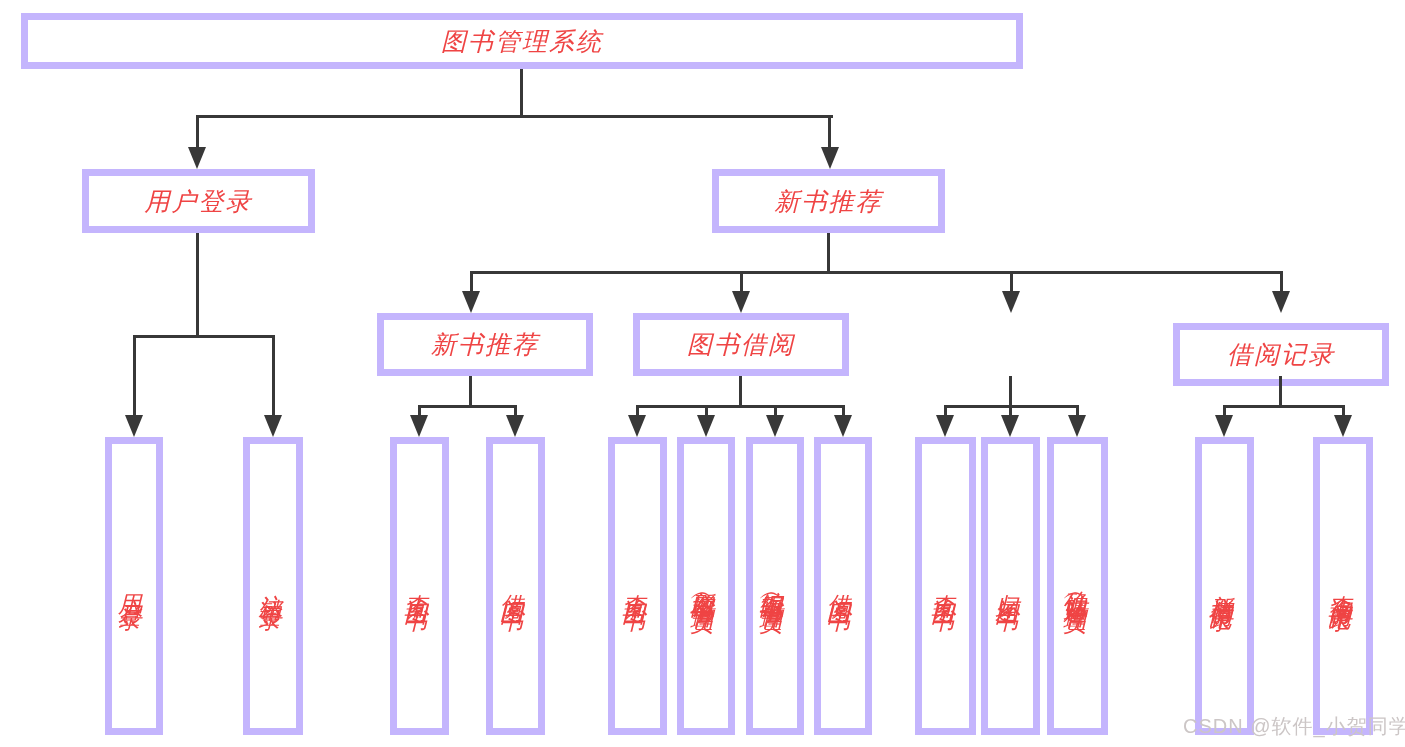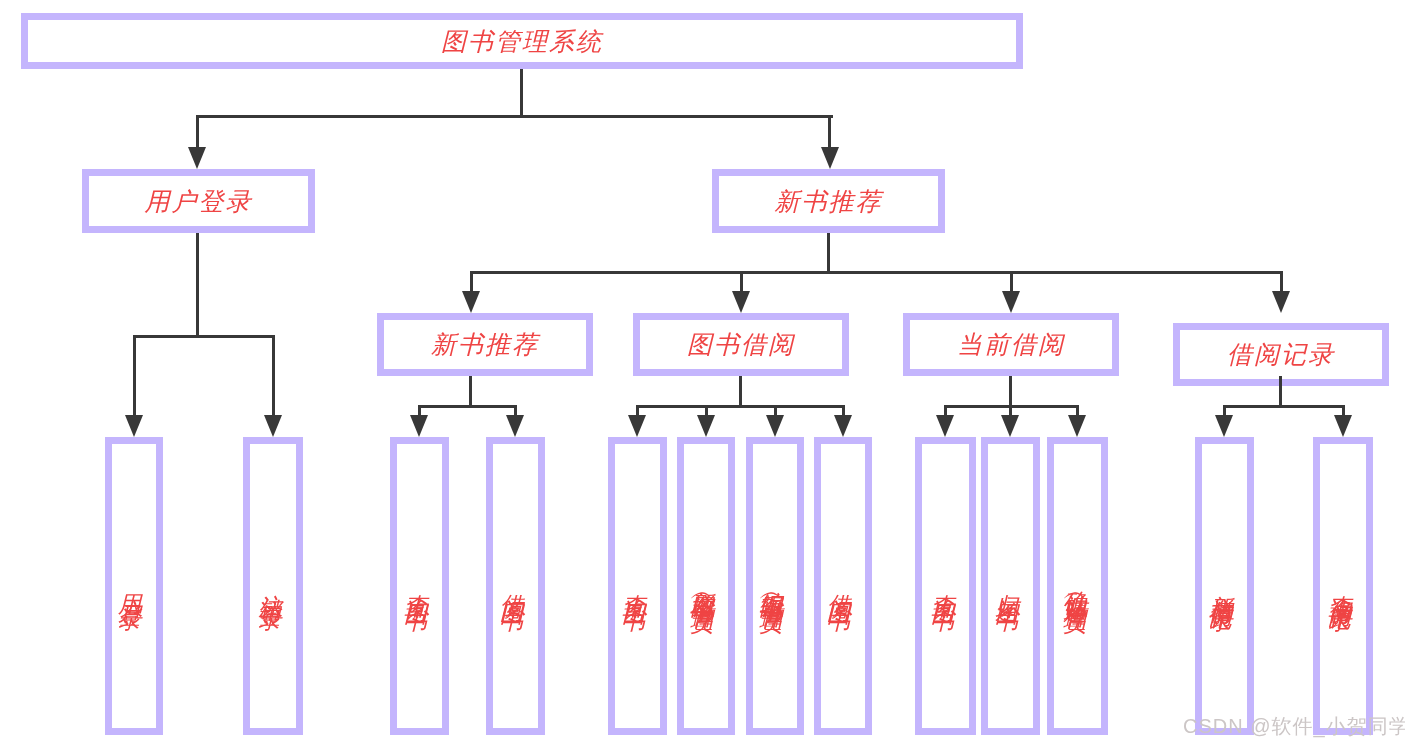--- a/index.html
+++ b/index.html
@@ -90,23 +90,20 @@
   <div class="tri" style="left:1002px;top:291px;"></div>
   <div class="vl" style="left:1280px;top:271px;height:22px;"></div>
   <div class="tri" style="left:1272px;top:291px;"></div>
 
   <div class="node hbox" style="left:363px;top:313px;width:216px;height:63px;margin-left:14px;">
     <span>新书推荐</span>
   </div>
   <div class="node hbox" style="left:633px;top:313px;width:216px;height:63px;">
     <span>图书借阅</span>
   </div>
-  <div class="node hbox" style="left:903px;top:313px;width:216px;height:63px;">
-    <span>当前借阅</span>
-  </div>
   <div class="node hbox" style="left:1173px;top:323px;width:216px;height:63px;">
     <span>借阅记录</span>
   </div>
 
   <div class="vl" style="left:469px;top:376px;height:31px;"></div>
   <div class="hl" style="left:418px;top:405px;width:99px;"></div>
   <div class="vl" style="left:418px;top:405px;height:12px;"></div>
   <div class="tri" style="left:410px;top:415px;"></div>
   <div class="vl" style="left:514px;top:405px;height:12px;"></div>
   <div class="tri" style="left:506px;top:415px;"></div>

